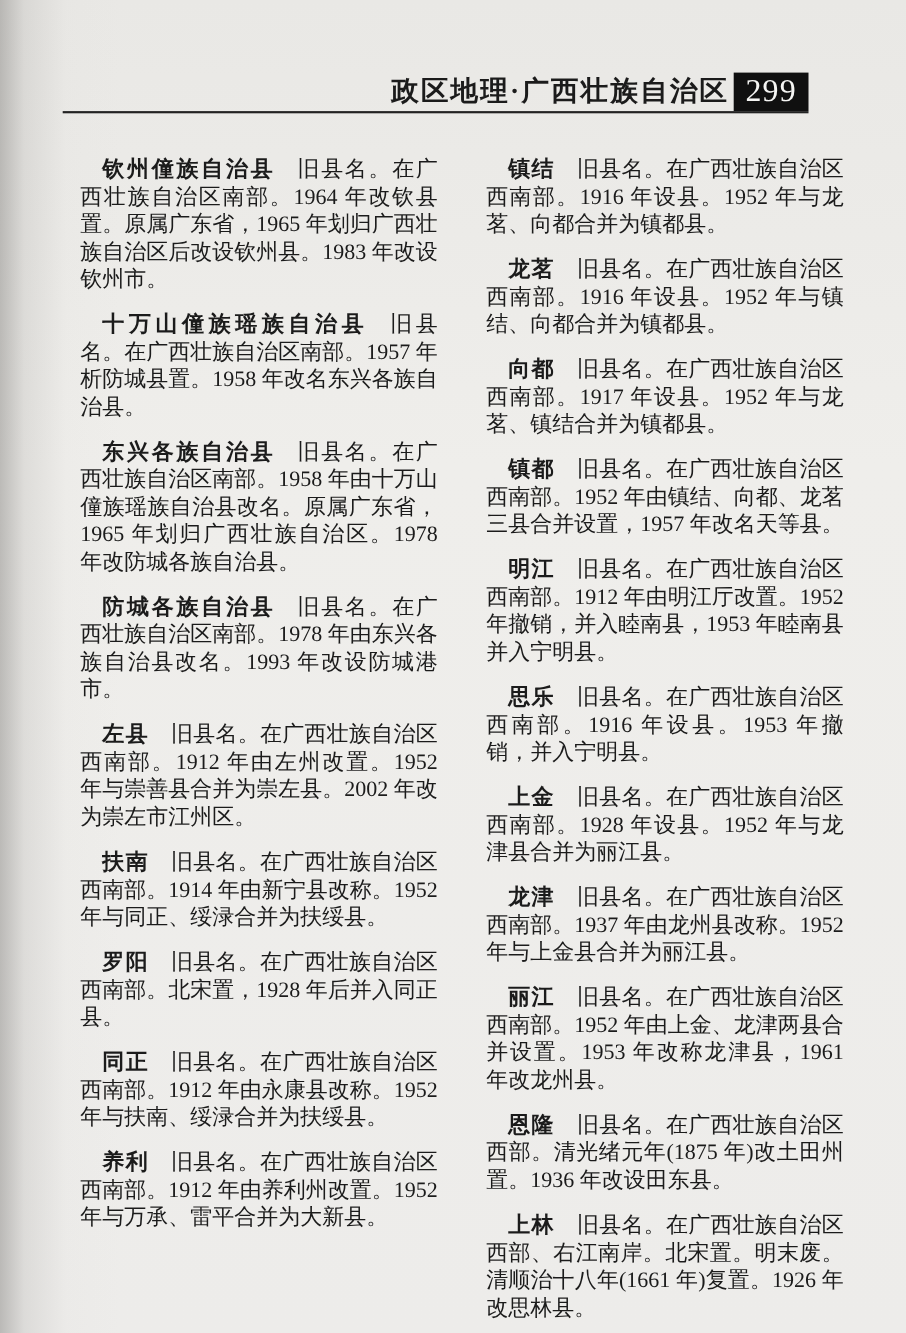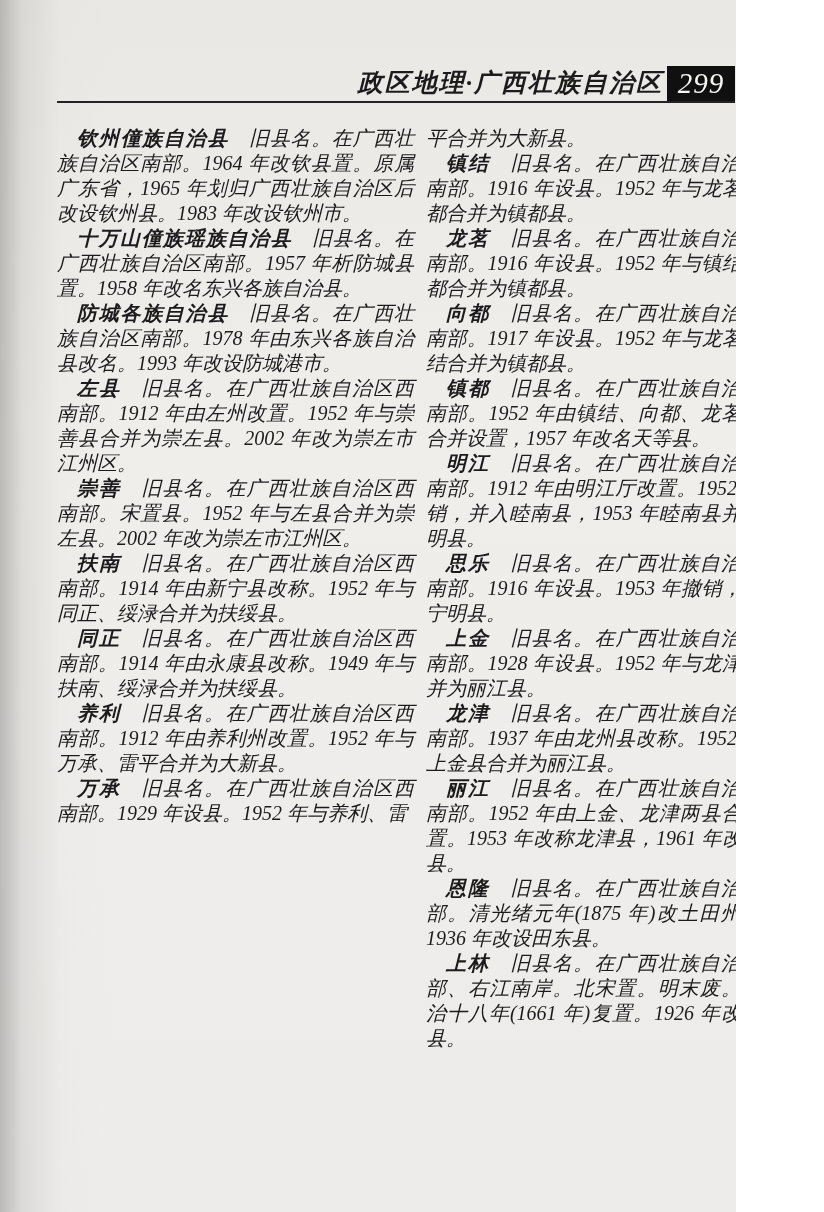--- a/index.html
+++ b/index.html
@@ -1,26 +1,25 @@
 <!DOCTYPE html>
 <html><head>
 <meta charset="utf-8">
 <style>
   html, body { margin: 0; padding: 0; }
   .page {
     position: relative;
-    width: 736px;
+    width: 824px;
     height: 1212px;
     overflow: hidden;
     background:
       linear-gradient(90deg, rgba(105,103,100,0.38) 0px, rgba(160,158,155,0.22) 22px, rgba(220,219,216,0.10) 60px, rgba(236,235,232,0) 110px),
       linear-gradient(180deg, #e9e8e5 0%, #efeeeb 35%, #edecea 100%);
     font-family: "Liberation Serif", "DejaVu Serif", serif;
     color: #1b1b1b;
-    font-style: italic;
   }
   .header-row {
     position: absolute;
     top: 64px; left: 57px; width: 678px; height: 38px;
   }
   .header-title {
     position: absolute;
     right: 72px; bottom: 3px;
     font-size: 25px;
     font-weight: 700;
@@ -52,21 +51,21 @@
     display: flex;
   }
   .column {
     width: 357px;
     font-size: 20px;
     line-height: 25px;
     text-align: justify;
     text-justify: inter-ideograph;
   }
   .column.left  { margin-right: 12px; }
-  .entry { margin: 0; text-indent: 1em; }
+  .entry { margin: 16px; text-indent: 1em; }
   .entry.cont { text-indent: 0; }
   .term {
     font-family: "Liberation Sans", "DejaVu Sans", sans-serif;
     font-weight: 700;
     margin-right: 1em;
     letter-spacing: 1px;
   }
 </style>
 </head>
 <body>
@@ -78,30 +77,29 @@
     <span class="page-number-box">
       <span>299</span>
     </span>
   </div>
   <div class="header-rule"></div>
 
   <div class="columns">
     <div class="column left">
         <p class="entry"><span class="term">钦州僮族自治县</span><span>旧县名。在广西壮族自治区南部。1964 年改钦县置。原属广东省，1965 年划归广西壮族自治区后改设钦州县。1983 年改设钦州市。</span></p>
         <p class="entry"><span class="term">十万山僮族瑶族自治县</span><span>旧县名。在广西壮族自治区南部。1957 年析防城县置。1958 年改名东兴各族自治县。</span></p>
+        <p class="entry"><span class="term">东兴各族自治县</span><span>旧县名。在广西壮族自治区南部。1958 年由十万山僮族瑶族自治县改名。原属广东省，1965 年划归广西壮族自治区。1978 年改防城各族自治县。</span></p>
         <p class="entry"><span class="term">防城各族自治县</span><span>旧县名。在广西壮族自治区南部。1978 年由东兴各族自治县改名。1993 年改设防城港市。</span></p>
         <p class="entry"><span class="term">左县</span><span>旧县名。在广西壮族自治区西南部。1912 年由左州改置。1952 年与崇善县合并为崇左县。2002 年改为崇左市江州区。</span></p>
-        <p class="entry"><span class="term">崇善</span><span>旧县名。在广西壮族自治区西南部。宋置县。1952 年与左县合并为崇左县。2002 年改为崇左市江州区。</span></p>
         <p class="entry"><span class="term">扶南</span><span>旧县名。在广西壮族自治区西南部。1914 年由新宁县改称。1952 年与同正、绥渌合并为扶绥县。</span></p>
-        <p class="entry"><span class="term">同正</span><span>旧县名。在广西壮族自治区西南部。1914 年由永康县改称。1949 年与扶南、绥渌合并为扶绥县。</span></p>
+        <p class="entry"><span class="term">罗阳</span><span>旧县名。在广西壮族自治区西南部。北宋置，1928 年后并入同正县。</span></p>
+        <p class="entry"><span class="term">同正</span><span>旧县名。在广西壮族自治区西南部。1912 年由永康县改称。1952 年与扶南、绥渌合并为扶绥县。</span></p>
         <p class="entry"><span class="term">养利</span><span>旧县名。在广西壮族自治区西南部。1912 年由养利州改置。1952 年与万承、雷平合并为大新县。</span></p>
-        <p class="entry"><span class="term">万承</span><span>旧县名。在广西壮族自治区西南部。1929 年设县。1952 年与养利、雷</span></p>
       </div>
     <div class="column right">
-        <p class="entry cont"><span>平合并为大新县。</span></p>
         <p class="entry"><span class="term">镇结</span><span>旧县名。在广西壮族自治区西南部。1916 年设县。1952 年与龙茗、向都合并为镇都县。</span></p>
         <p class="entry"><span class="term">龙茗</span><span>旧县名。在广西壮族自治区西南部。1916 年设县。1952 年与镇结、向都合并为镇都县。</span></p>
         <p class="entry"><span class="term">向都</span><span>旧县名。在广西壮族自治区西南部。1917 年设县。1952 年与龙茗、镇结合并为镇都县。</span></p>
         <p class="entry"><span class="term">镇都</span><span>旧县名。在广西壮族自治区西南部。1952 年由镇结、向都、龙茗三县合并设置，1957 年改名天等县。</span></p>
         <p class="entry"><span class="term">明江</span><span>旧县名。在广西壮族自治区西南部。1912 年由明江厅改置。1952 年撤销，并入睦南县，1953 年睦南县并入宁明县。</span></p>
         <p class="entry"><span class="term">思乐</span><span>旧县名。在广西壮族自治区西南部。1916 年设县。1953 年撤销，并入宁明县。</span></p>
         <p class="entry"><span class="term">上金</span><span>旧县名。在广西壮族自治区西南部。1928 年设县。1952 年与龙津县合并为丽江县。</span></p>
         <p class="entry"><span class="term">龙津</span><span>旧县名。在广西壮族自治区西南部。1937 年由龙州县改称。1952 年与上金县合并为丽江县。</span></p>
         <p class="entry"><span class="term">丽江</span><span>旧县名。在广西壮族自治区西南部。1952 年由上金、龙津两县合并设置。1953 年改称龙津县，1961 年改龙州县。</span></p>
         <p class="entry"><span class="term">恩隆</span><span>旧县名。在广西壮族自治区西部。清光绪元年(1875 年)改土田州置。1936 年改设田东县。</span></p>

